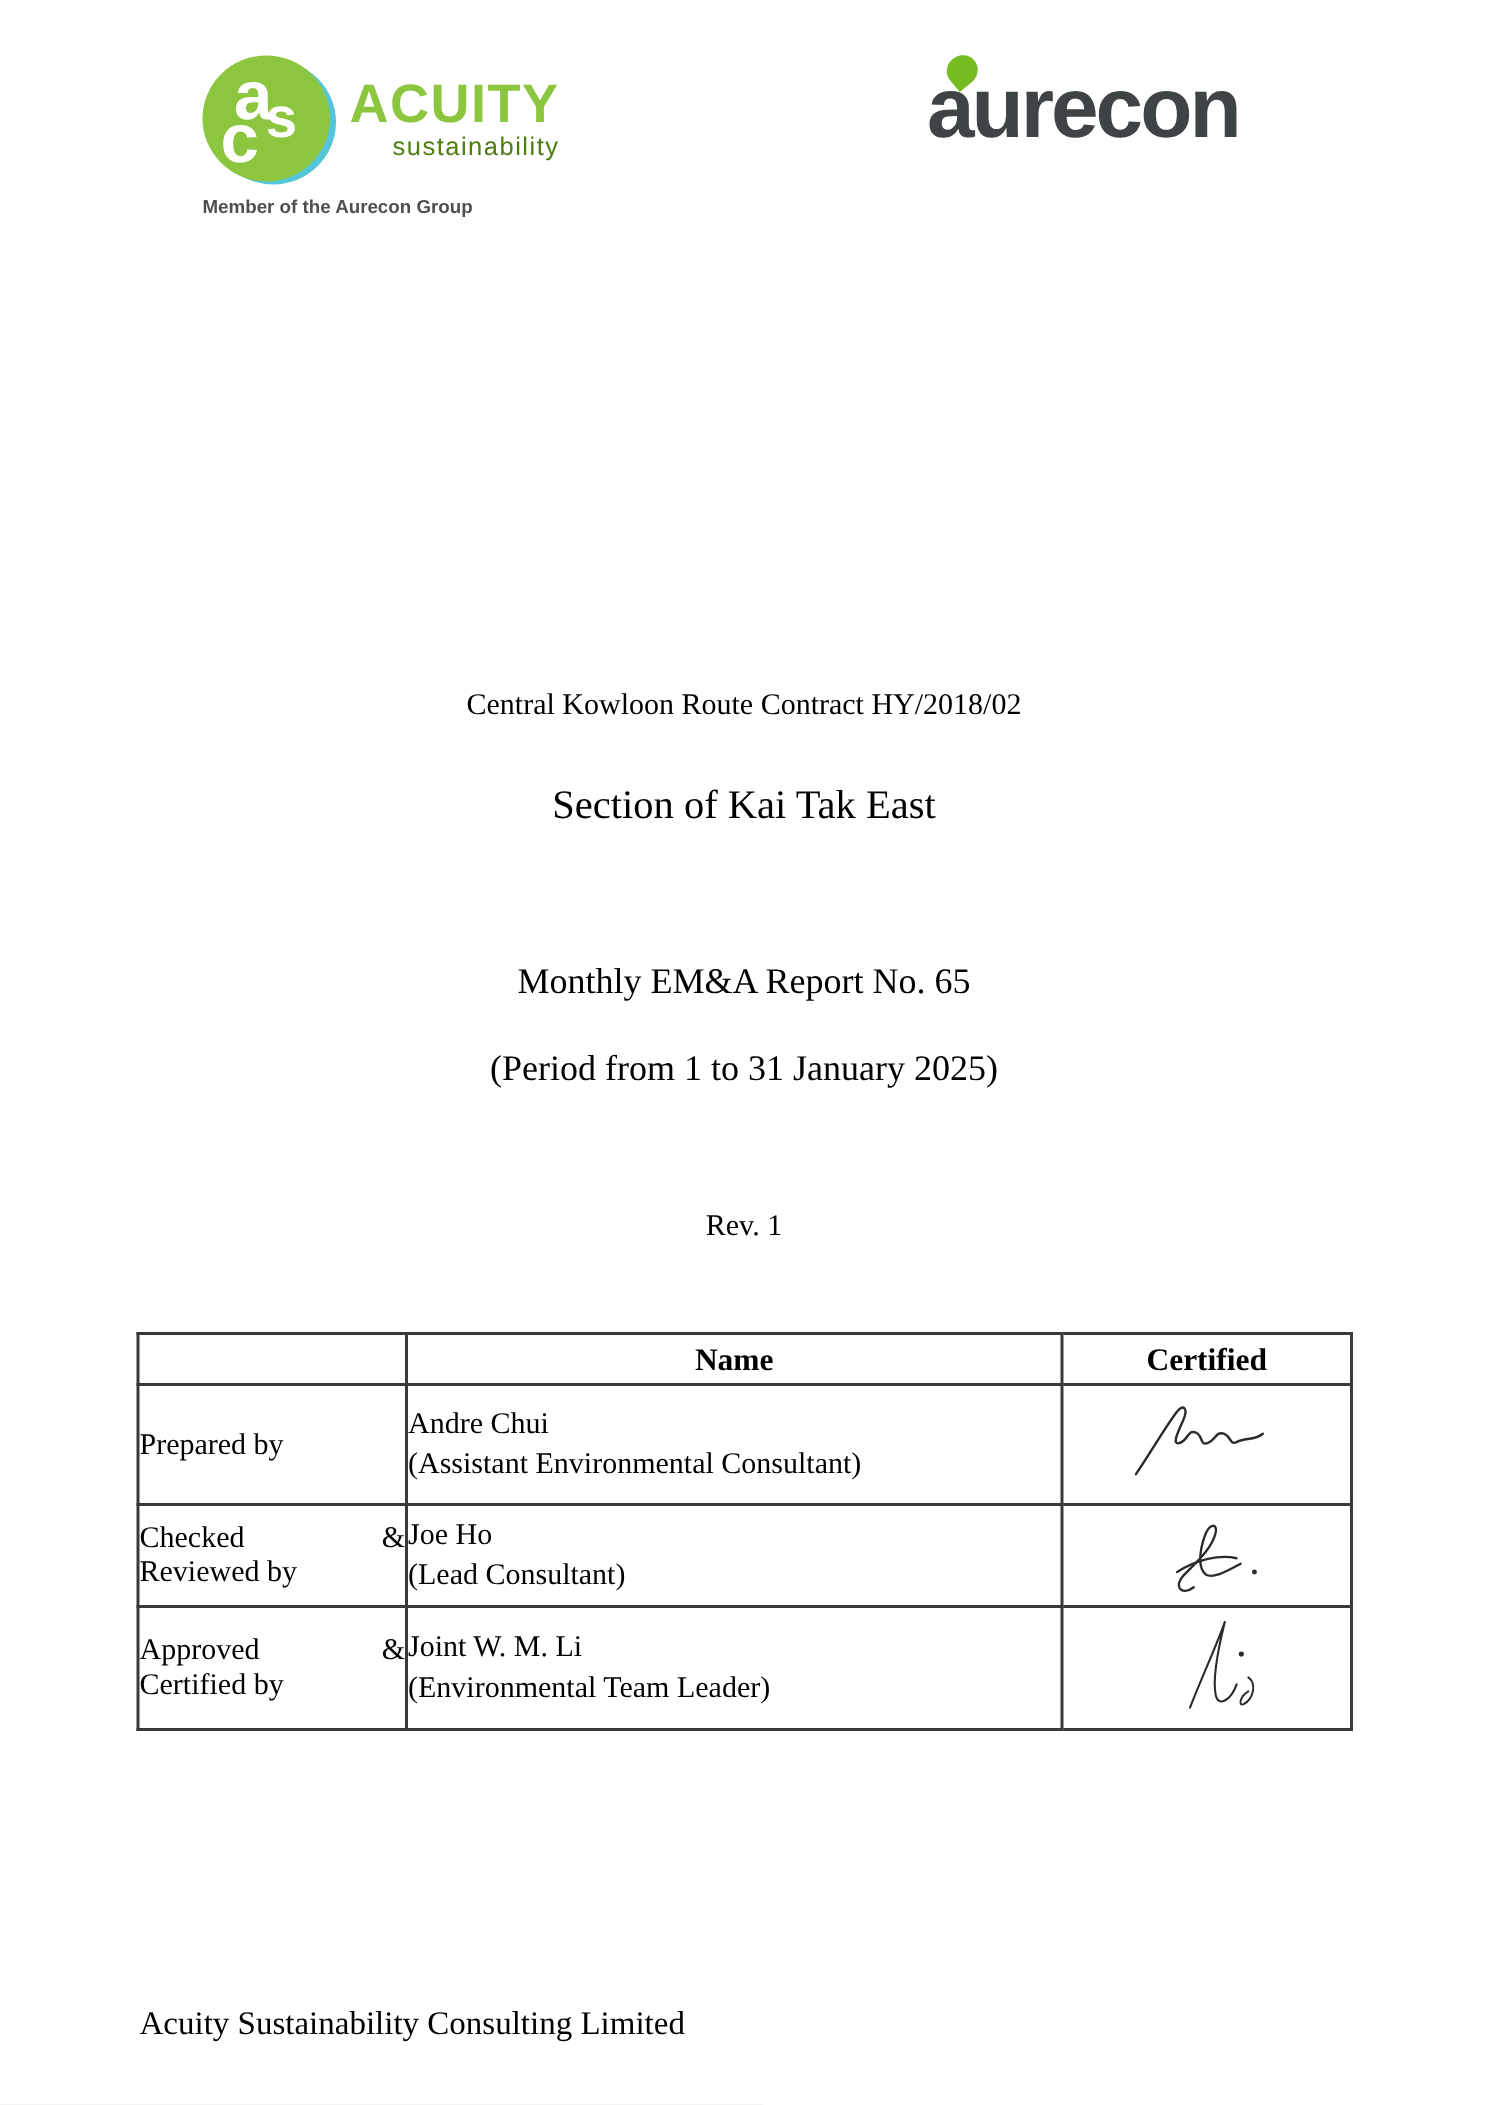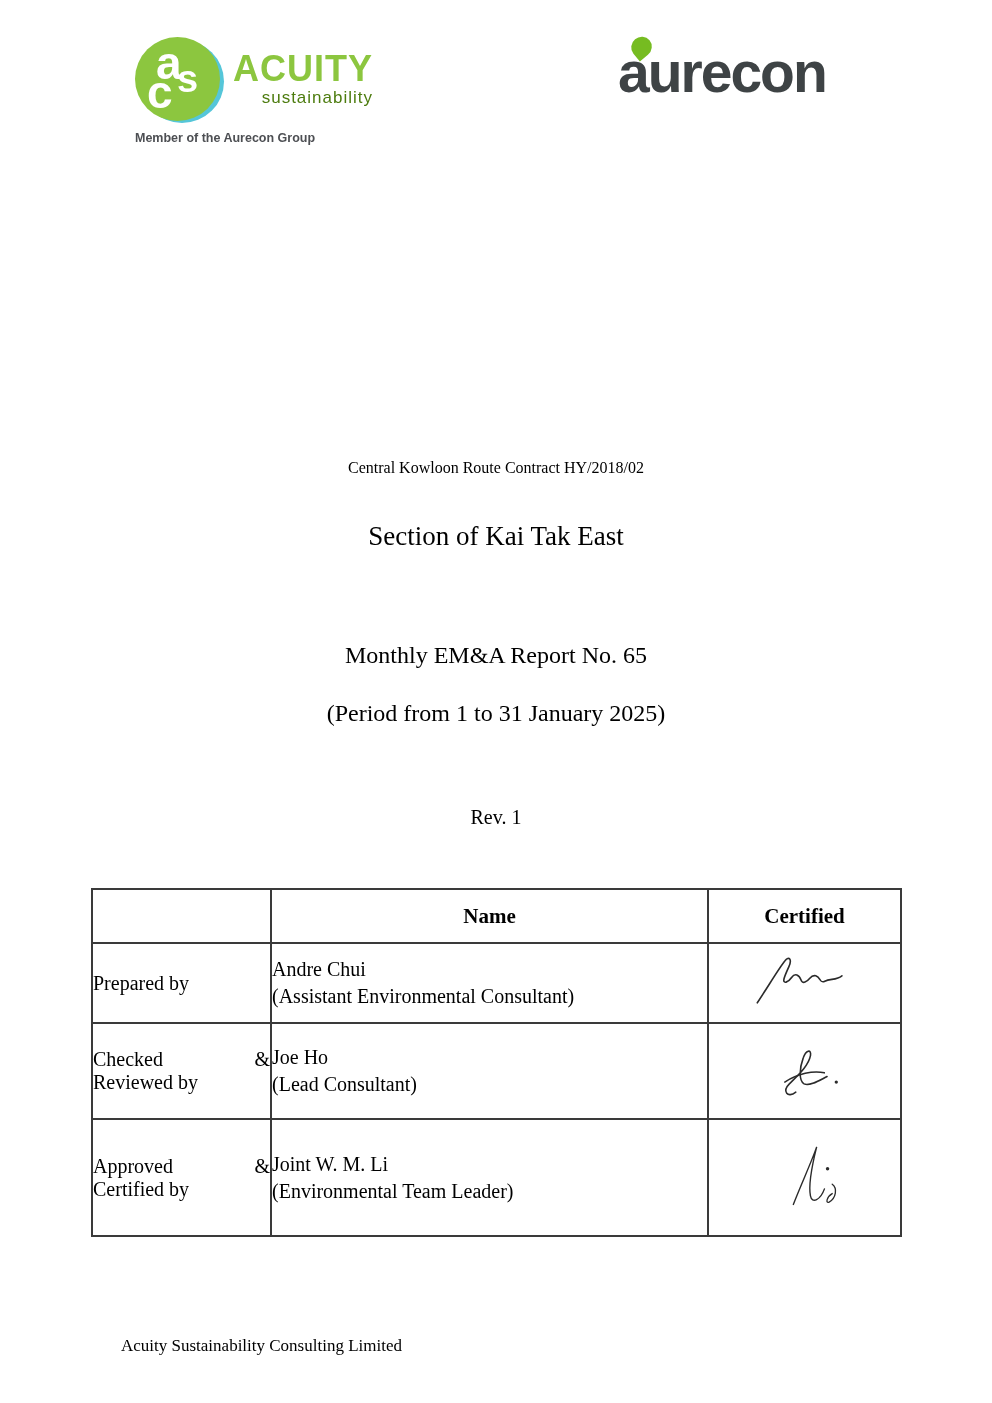--- a/index.html
+++ b/index.html
@@ -33,42 +33,42 @@
   
   .aurecon { position:absolute; left:618px; top:36px; width:275px; height:78px; }
   .aurecon-leaf { position:absolute; left:13px; top:1px; width:21px; height:20px;
     background:#76BC21; border-radius:75% 75% 75% 0; transform:rotate(-40deg); }
   .aurecon-word { position:absolute; left:0; top:8px; font-family:"Liberation Sans", sans-serif;
     font-weight:bold; font-size:57px; line-height:1; color:#3E4345; letter-spacing:-2px; }
 
   
   .cline { position:absolute; left:0; width:100%; text-align:center; }
   .t-main     { top:336px; font-size:31px; }
-  .t-contract { top:459px; font-size:16px; }
+  .t-contract { top:459px; font-size:20px; }
   .t-section  { top:521px; font-size:27px; }
   .t-report   { top:642px; font-size:24px; }
   .t-period   { top:700px; font-size:24px; }
   .t-rev      { top:806px; font-size:20px; }
   .t-revdate  { top:834px; font-size:20px; }
 
   
   .approval { position:absolute; left:91px; top:888px; width:809px;
     border-collapse:collapse; table-layout:fixed; font-size:20px; }
   .approval col.c1 { width:179px; } .approval col.c2 { width:437px; } .approval col.c3 { width:193px; }
   .approval td, .approval th { border:2px solid #3a3a3a; vertical-align:middle; padding:0; }
-  .approval th { font-size:21px; font-weight:bold; text-align:center; height:54px; font-family:"Liberation Serif", serif; }
-  .r1 td { height:80px; } .r2 td { height:96px; } .r3 td { height:117px; }
+  .approval th { font-size:21px; font-weight:bold; text-align:center; height:34px; font-family:"Liberation Serif", serif; }
+  .r1 td { height:80px; } .r2 td { height:68px; } .r3 td { height:82px; }
   .role-cell { padding:0 12px 0 12px; }
   .role-split { display:flex; justify-content:space-between; }
   .name-cell { padding-left:12px; line-height:27px; }
   .sig-cell { text-align:center; }
   .sig-cell svg { display:inline-block; vertical-align:middle; }
 
   
-  .footer { position:absolute; left:93px; top:1336px; font-size:17px;margin-left:28px; }
+  .footer { position:absolute; left:93px; top:1336px; font-size:22px; }
 </style>
 </head>
 <body>
 
 <div class="page">
 
   <div class="acuity">
     <div class="acuity-row">
       <div class="acuity-mark">
         <div class="acuity-cyan"></div>

